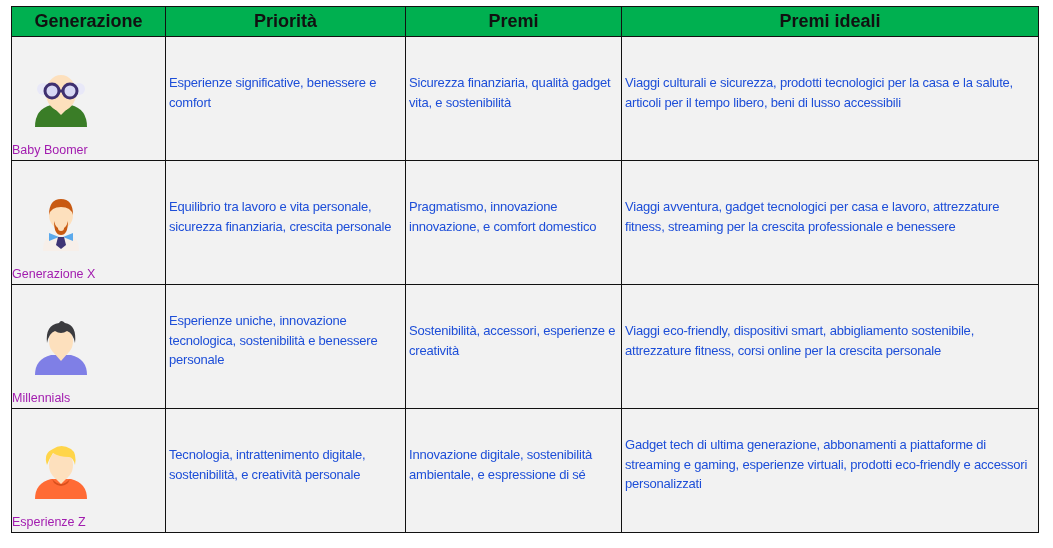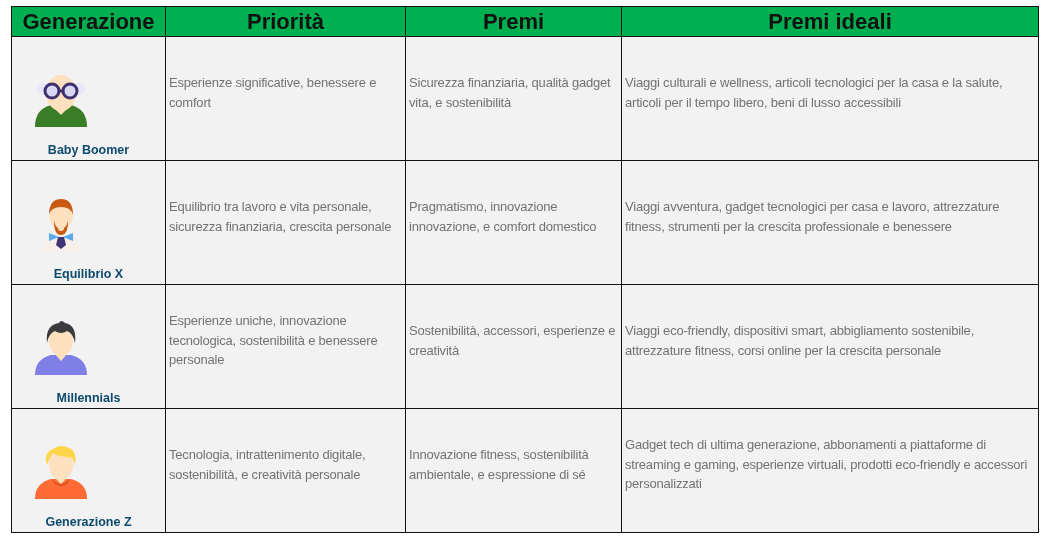--- a/index.html
+++ b/index.html
@@ -4,28 +4,28 @@
   <style>
     html, body { margin: 0; padding: 0; background: #ffffff; }
     body { width: 1053px; height: 548px; position: relative; font-family: "Liberation Sans", sans-serif; }
     .tbl {
       position: absolute; left: 11px; top: 6px;
       border-collapse: collapse; table-layout: fixed;
       width: 1027px;
     }
     .tbl td, .tbl th { border: 1.5px solid #111; padding: 0; }
     .tbl th {
-      background: #00b050; color: #111; font-weight: bold; font-size: 22px;
+      background: #00b050; color: #111; font-weight: bold; font-size: 18px;
       height: 29px; text-align: center; vertical-align: middle;
     }
     .tbl td { background: #f2f2f2; height: 123px; vertical-align: middle; }
-    .txt { font-size: 13px; line-height: 19.5px; color: #737373; padding: 0 3px 12px 3px; letter-spacing: -0.2px; }
+    .txt { font-size: 13px; line-height: 19.5px; color: #1d4ed8; padding: 0 3px 12px 3px; letter-spacing: -0.2px; }
     .gen { position: relative; height: 123px; }
     .gen .avatar { position: absolute; left: 21px; top: 34px; width: 56px; height: 56px; }
-    .gen .name { position: absolute; left: 0; right: 0; bottom: 3px; text-align: center; font-weight: bold; font-size: 12.5px; color: #0c4a6e; }
+    .gen .name { position: absolute; left: 0; right: 0; bottom: 3px; font-weight: normal; font-size: 12.5px; color: #a21caf; }
   </style>
 </head>
 <body>
 
 <table class="tbl">
   <colgroup>
     <col style="width:154px">
       <col style="width:240px">
       <col style="width:216px">
       <col style="width:417px">
@@ -56,48 +56,48 @@
           <div class="name">Baby Boomer</div>
         </div>
       </td>
       <td>
           <div class="txt">Esperienze significative, benessere e comfort</div>
         </td>
       <td>
           <div class="txt">Sicurezza finanziaria, qualità gadget vita, e sostenibilità</div>
         </td>
       <td>
-          <div class="txt">Viaggi culturali e wellness, articoli tecnologici per la casa e la salute, articoli per il tempo libero, beni di lusso accessibili</div>
+          <div class="txt">Viaggi culturali e sicurezza, prodotti tecnologici per la casa e la salute, articoli per il tempo libero, beni di lusso accessibili</div>
         </td>
     </tr>
 
     <tr>
       <td>
         <div class="gen">
           <svg class="avatar" viewBox="0 0 56 56">
             <path d="M10 56 Q10 42 20 40 L36 40 Q46 42 46 56 Z" fill="#f7efe9"></path>
             <ellipse cx="28" cy="20" rx="12" ry="14" fill="#fde0bd"></ellipse>
             <path d="M16 20 Q16 4 28 4 Q40 4 40 20 Q38 12 28 12 Q18 12 16 20 Z" fill="#c85a12"></path>
             <path d="M21 26 Q21 40 28 40 Q35 40 35 26 Q33 34 28 34 Q23 34 21 26 Z" fill="#c85a12"></path>
             <ellipse cx="28" cy="33" rx="3" ry="3" fill="#fde0bd"></ellipse>
             <path d="M16 38 L26 42 L16 46 Z" fill="#5aa9ec"></path>
             <path d="M40 38 L30 42 L40 46 Z" fill="#5aa9ec"></path>
             <path d="M25 42 L31 42 L33 50 L28 54 L23 50 Z" fill="#3f3575"></path>
           </svg>
-          <div class="name">Equilibrio X</div>
+          <div class="name">Generazione X</div>
         </div>
       </td>
       <td>
           <div class="txt">Equilibrio tra lavoro e vita personale, sicurezza finanziaria, crescita personale</div>
         </td>
       <td>
           <div class="txt">Pragmatismo, innovazione innovazione, e comfort domestico</div>
         </td>
       <td>
-          <div class="txt">Viaggi avventura, gadget tecnologici per casa e lavoro, attrezzature fitness, strumenti per la crescita professionale e benessere</div>
+          <div class="txt">Viaggi avventura, gadget tecnologici per casa e lavoro, attrezzature fitness, streaming per la crescita professionale e benessere</div>
         </td>
     </tr>
 
     <tr>
       <td>
         <div class="gen">
           <svg class="avatar" viewBox="0 0 56 56">
             <path d="M2 56 Q2 40 18 36 L38 36 Q54 40 54 56 Z" fill="#7f7fe6"></path>
             <path d="M21 34 L28 42 L35 34 Z" fill="#fde0bd"></path>
             <ellipse cx="28" cy="22" rx="12" ry="15" fill="#fde0bd"></ellipse>
@@ -120,27 +120,27 @@
     <tr>
       <td>
         <div class="gen">
           <svg class="avatar" viewBox="0 0 56 56">
             <path d="M2 56 Q2 40 18 36 L38 36 Q54 40 54 56 Z" fill="#ff6b35"></path>
             <path d="M19 36 Q28 46 37 36 L35 40 Q28 46 21 40 Z" fill="#d94f1c"></path>
             <path d="M21 34 L28 41 L35 34 Z" fill="#fde0bd"></path>
             <ellipse cx="28" cy="22" rx="12" ry="15" fill="#fde0bd"></ellipse>
             <path d="M14 22 Q10 10 20 6 Q28 0 38 6 Q44 10 42 22 Q40 14 36 14 Q26 14 20 10 Q16 16 14 22 Z" fill="#ffd54a"></path>
           </svg>
-          <div class="name">Generazione Z</div>
+          <div class="name">Esperienze Z</div>
         </div>
       </td>
       <td>
           <div class="txt">Tecnologia, intrattenimento digitale, sostenibilità, e creatività personale</div>
         </td>
       <td>
-          <div class="txt">Innovazione fitness, sostenibilità ambientale, e espressione di sé</div>
+          <div class="txt">Innovazione digitale, sostenibilità ambientale, e espressione di sé</div>
         </td>
       <td>
           <div class="txt">Gadget tech di ultima generazione, abbonamenti a piattaforme di streaming e gaming, esperienze virtuali, prodotti eco-friendly e accessori personalizzati</div>
         </td>
     </tr>
   </tbody>
 </table>
 
 </body></html>

